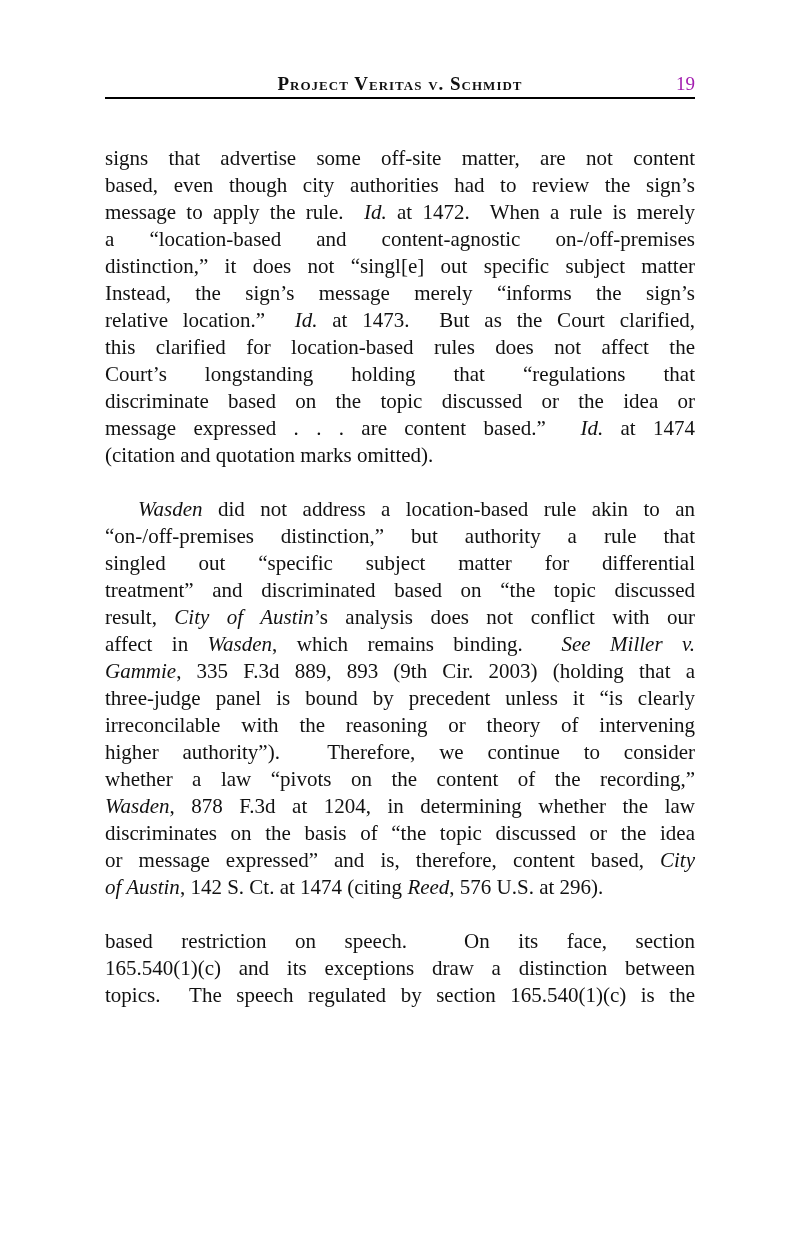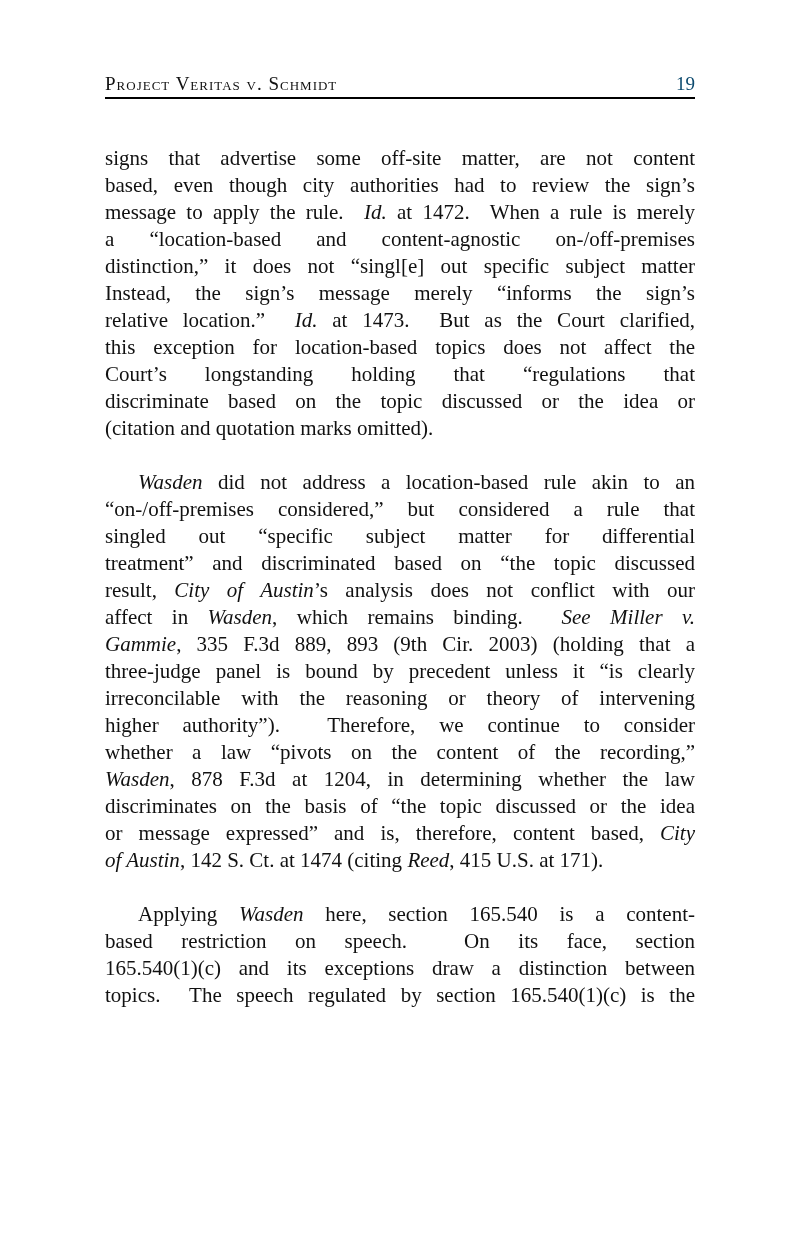--- a/index.html
+++ b/index.html
@@ -18,34 +18,35 @@
   }
   .header-row {
     position: absolute;
     left: 105px;
     top: 72px;
     width: 590px;
     height: 24px;
   }
   .case-title {
     display: block;
-    text-align: left;
+    text-align: center;
     font-variant: small-caps;
     font-size: 19px;
     line-height: 24px;
     letter-spacing: 1px;
     color: #111111;
+    font-weight: bold;
   }
   .page-number {
     position: absolute;
     right: 0;
     top: 0;
     font-size: 19px;
     line-height: 24px;
-    color: #0c4a6e;
+    color: #a21caf;
   }
   .header-rule {
     position: absolute;
     left: 105px;
     top: 97px;
     width: 590px;
     height: 2px;
     background: #000000;
   }
   .body-block {
@@ -85,42 +86,42 @@
   <div class="header-rule"></div>
   <div class="body-block">
       <div class="para">
         <div class="line"><span class="run">signs that advertise some off-site matter, are not content</span></div>
         <div class="line"><span class="run">based, even though city authorities had to review the sign’s</span></div>
         <div class="line"><span class="run">message to apply the rule.&nbsp; </span><em class="run">Id.</em><span class="run"> at 1472.&nbsp; When a rule is merely</span></div>
         <div class="line"><span class="run">a “location-based and content-agnostic on-/off-premises</span></div>
         <div class="line"><span class="run">distinction,” it does not “singl[e] out specific subject matter</span></div>
         <div class="line"><span class="run">Instead, the sign’s message merely “informs the sign’s</span></div>
         <div class="line"><span class="run">relative location.”&nbsp; </span><em class="run">Id.</em><span class="run"> at 1473.&nbsp; But as the Court clarified,</span></div>
-        <div class="line"><span class="run">this exception for location-based topics does not affect the</span></div>
+        <div class="line"><span class="run">this clarified for location-based rules does not affect the</span></div>
         <div class="line"><span class="run">Court’s longstanding holding that “regulations that</span></div>
         <div class="line"><span class="run">discriminate based on the topic discussed or the idea or</span></div>
+        <div class="line"><span class="run">message expressed . . . are content based.”&nbsp; </span><em class="run">Id.</em><span class="run"> at 1474</span></div>
         <div class="line last"><span class="run">(citation and quotation marks omitted).</span></div>
       </div>
       <div class="para">
         <div class="line indent"><em class="run">Wasden</em><span class="run"> did not address a location-based rule akin to an</span></div>
-        <div class="line"><span class="run">“on-/off-premises considered,” but considered a rule that</span></div>
+        <div class="line"><span class="run">“on-/off-premises distinction,” but authority a rule that</span></div>
         <div class="line"><span class="run">singled out “specific subject matter for differential</span></div>
         <div class="line"><span class="run">treatment” and discriminated based on “the topic discussed</span></div>
         <div class="line"><span class="run">result, </span><em class="run">City of Austin</em><span class="run">’s analysis does not conflict with our</span></div>
         <div class="line"><span class="run">affect in </span><em class="run">Wasden</em><span class="run">, which remains binding.&nbsp; </span><em class="run">See Miller v.</em></div>
         <div class="line"><em class="run">Gammie</em><span class="run">, 335 F.3d 889, 893 (9th Cir. 2003) (holding that a</span></div>
         <div class="line"><span class="run">three-judge panel is bound by precedent unless it “is clearly</span></div>
         <div class="line"><span class="run">irreconcilable with the reasoning or theory of intervening</span></div>
         <div class="line"><span class="run">higher authority”).&nbsp; Therefore, we continue to consider</span></div>
         <div class="line"><span class="run">whether a law “pivots on the content of the recording,”</span></div>
         <div class="line"><em class="run">Wasden</em><span class="run">, 878 F.3d at 1204, in determining whether the law</span></div>
         <div class="line"><span class="run">discriminates on the basis of “the topic discussed or the idea</span></div>
         <div class="line"><span class="run">or message expressed” and is, therefore, content based, </span><em class="run">City</em></div>
-        <div class="line last"><em class="run">of Austin</em><span class="run">, 142 S. Ct. at 1474 (citing </span><em class="run">Reed</em><span class="run">, 415 U.S. at 171).</span></div>
+        <div class="line last"><em class="run">of Austin</em><span class="run">, 142 S. Ct. at 1474 (citing </span><em class="run">Reed</em><span class="run">, 576 U.S. at 296).</span></div>
       </div>
       <div class="para">
-        <div class="line indent"><span class="run">Applying </span><em class="run">Wasden</em><span class="run"> here, section 165.540 is a content-</span></div>
         <div class="line"><span class="run">based restriction on speech.&nbsp; On its face, section</span></div>
         <div class="line"><span class="run">165.540(1)(c) and its exceptions draw a distinction between</span></div>
         <div class="line"><span class="run">topics.&nbsp; The speech regulated by section 165.540(1)(c) is the</span></div>
       </div>
     </div>
 </div>
 
 </body></html>

